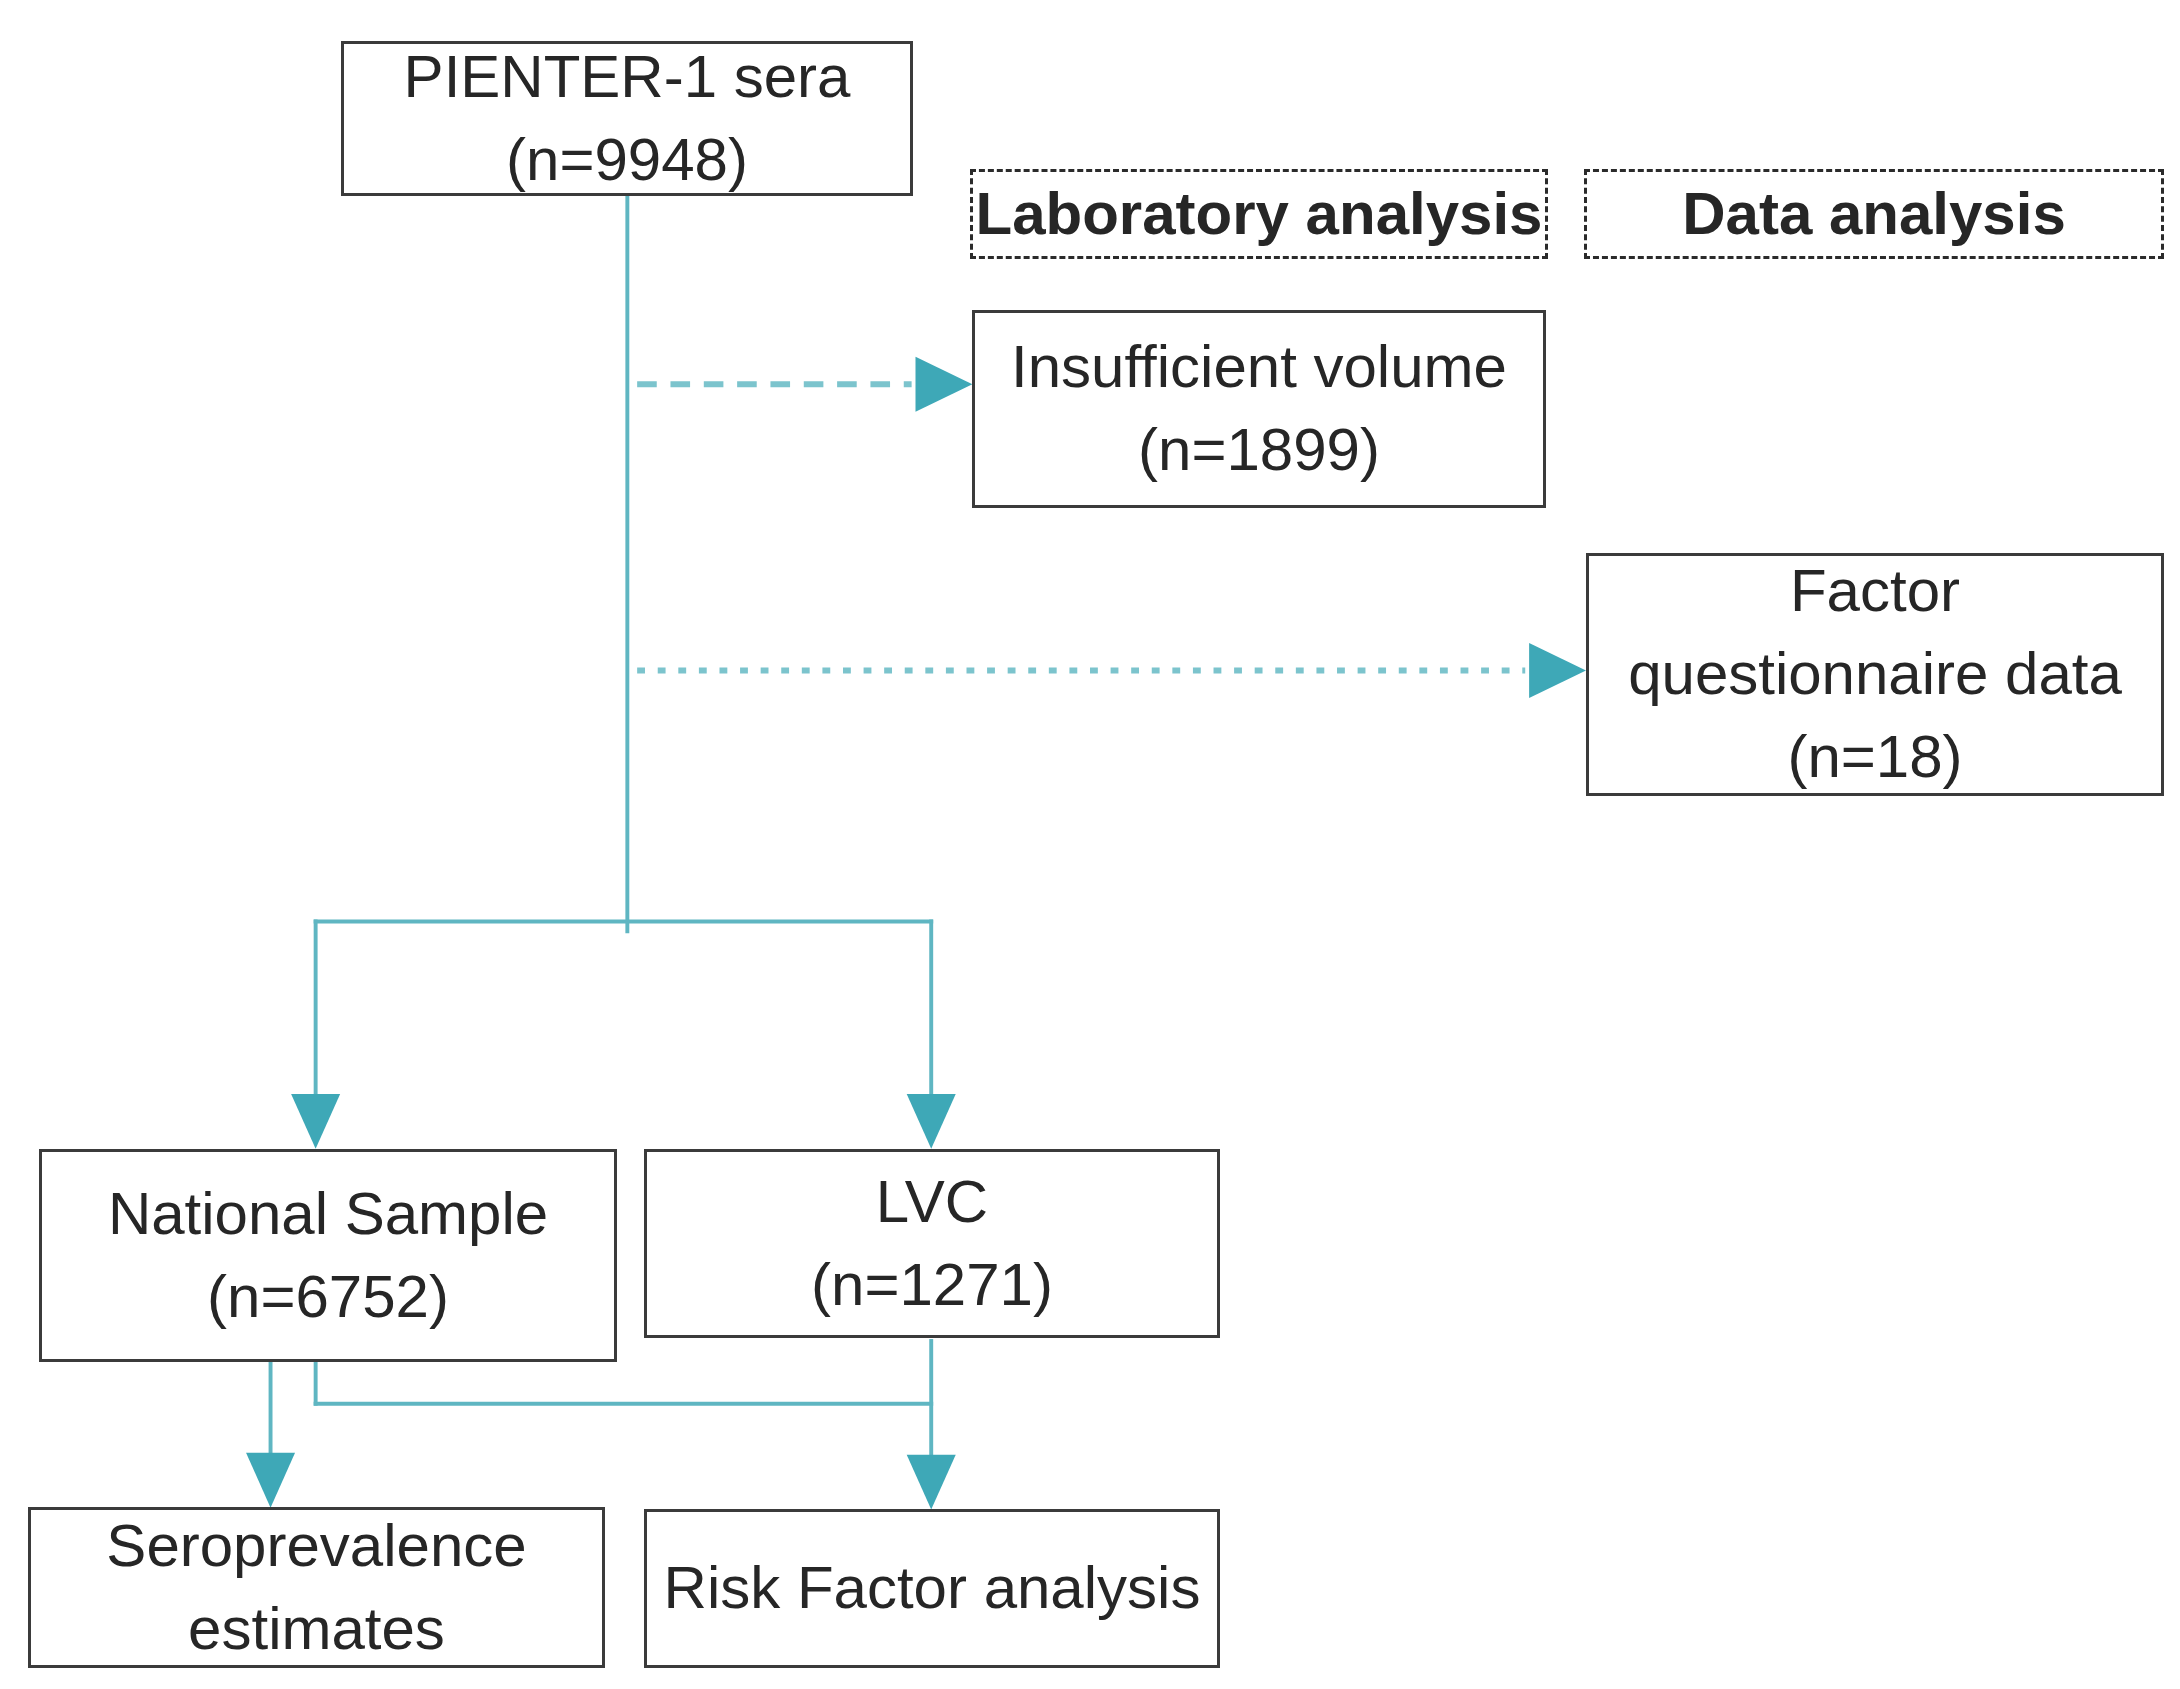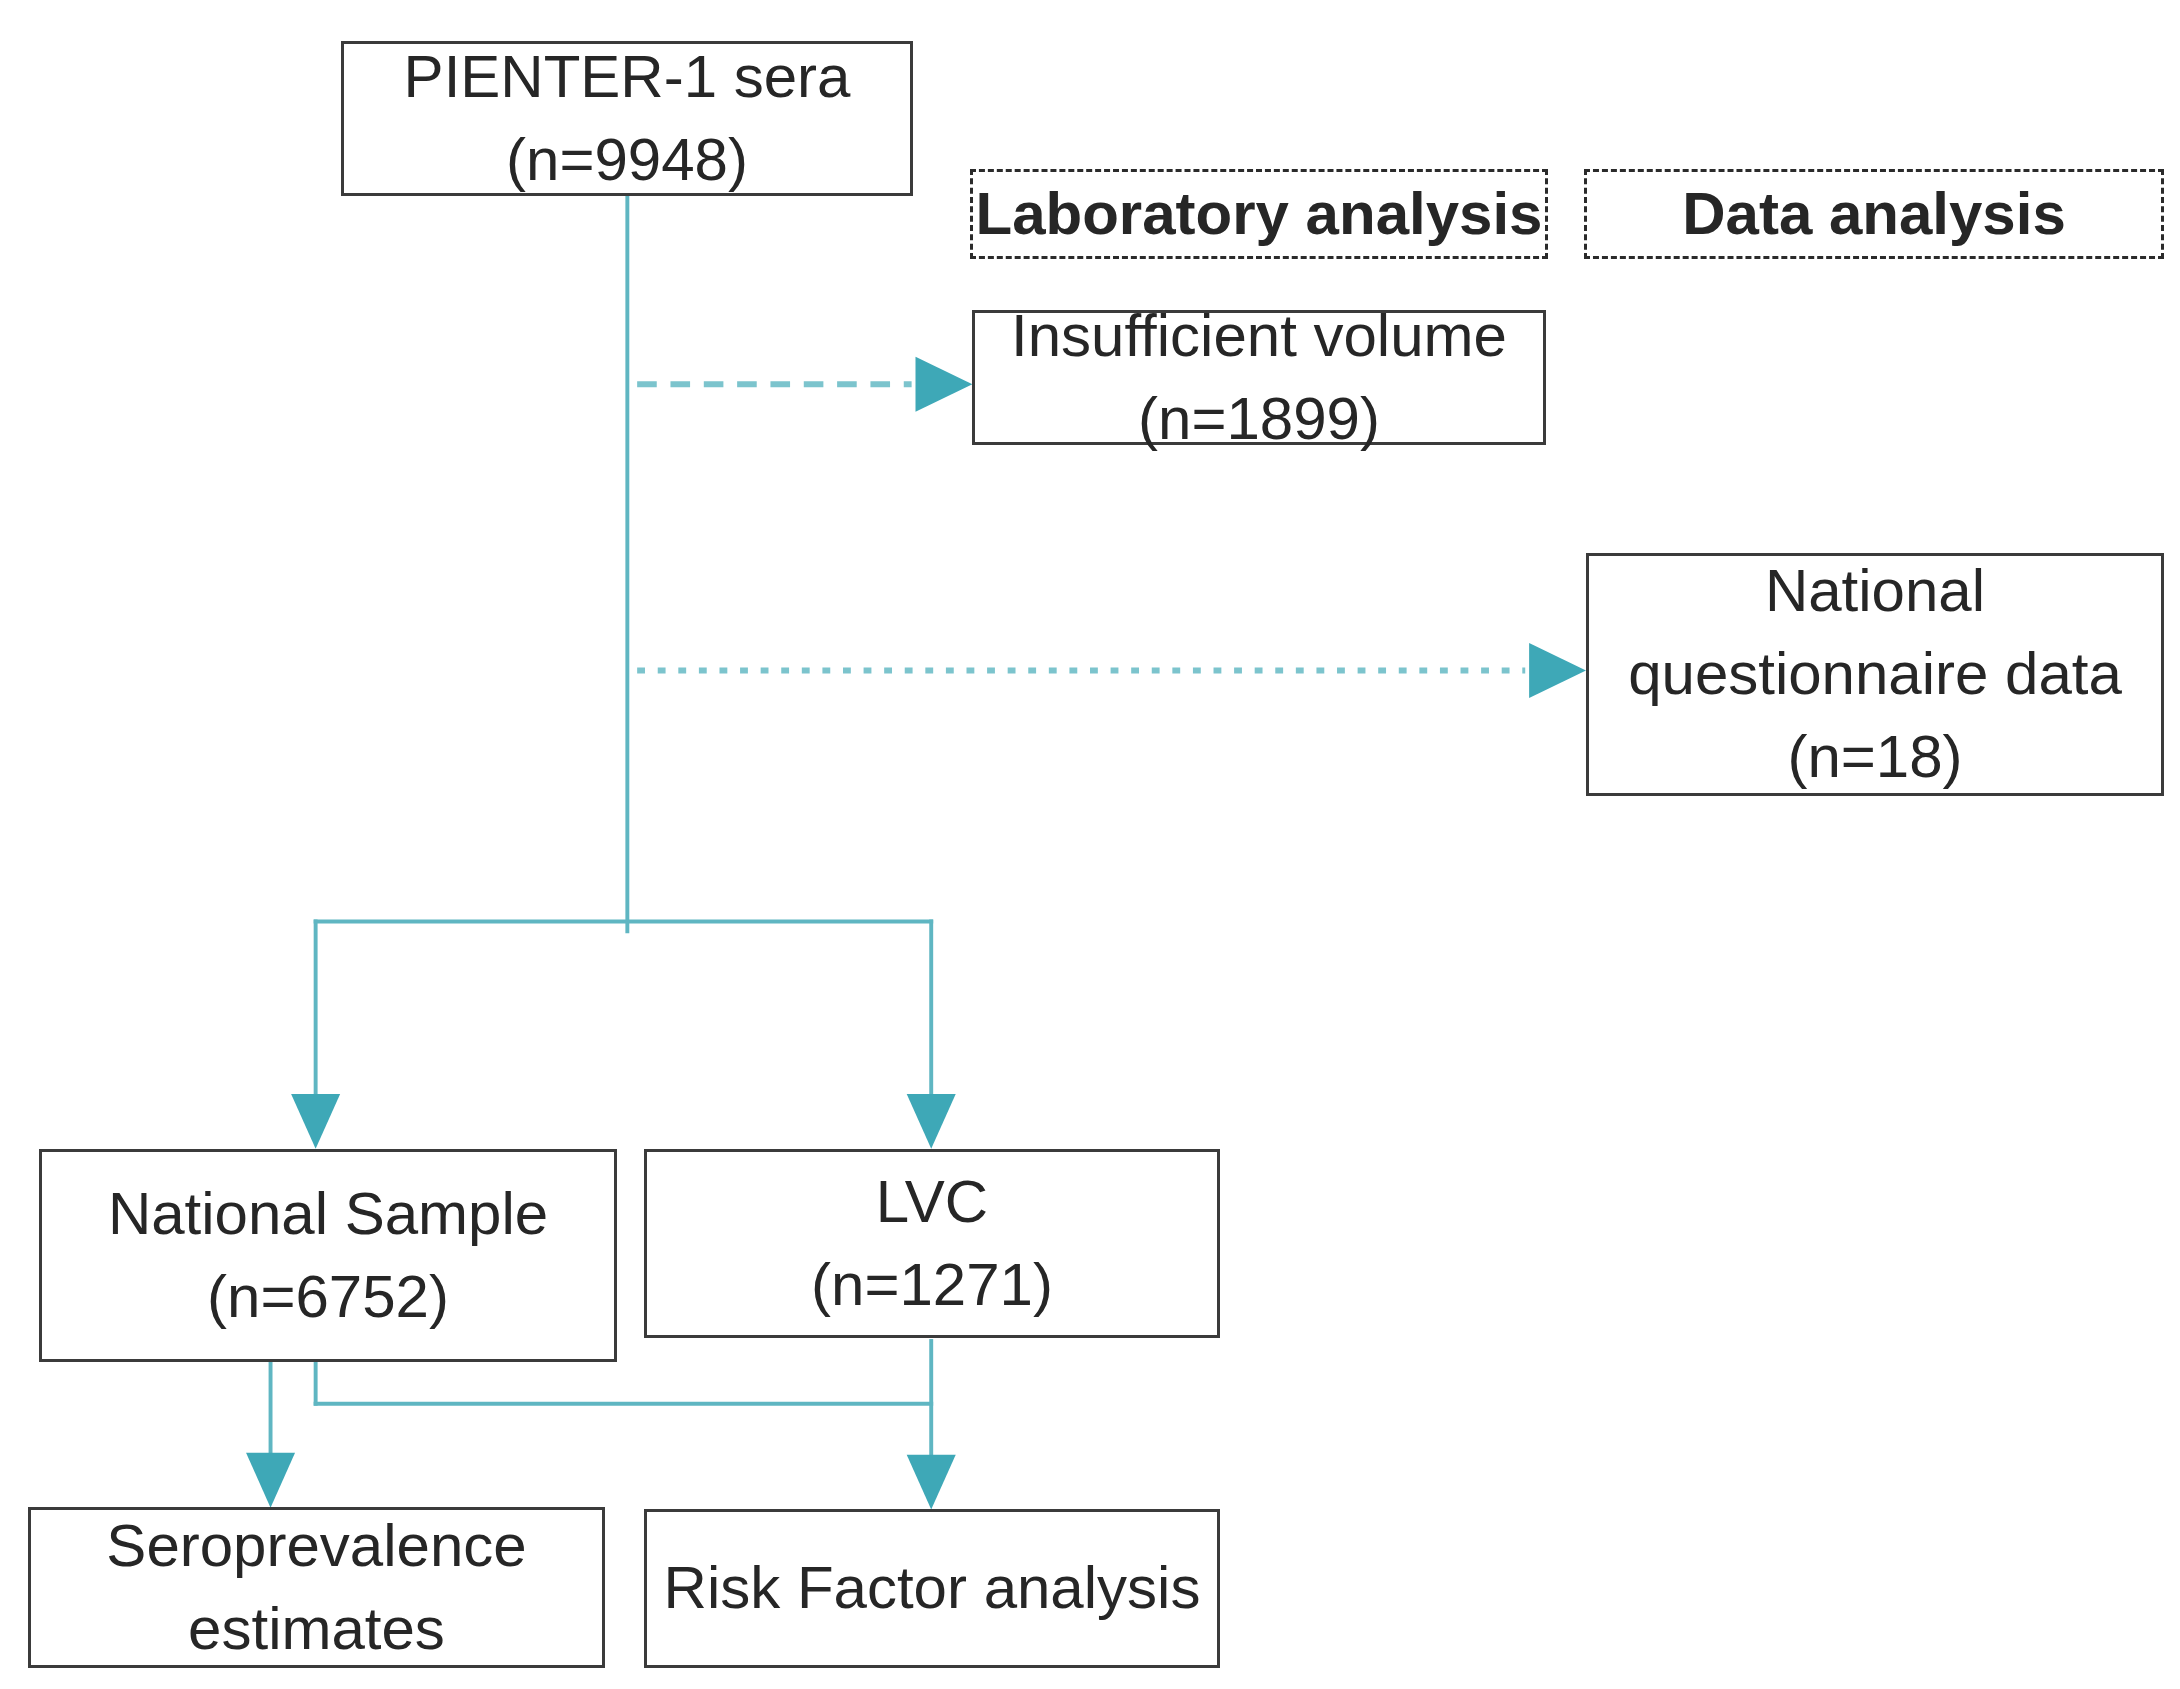--- a/index.html
+++ b/index.html
@@ -23,21 +23,21 @@
     line-height:1.38;
     color:#262626;
   }
   .node.dashed{border:3.9px dashed #2b2b2b;}
   .node.header{font-weight:bold;}
   
   #pienter          {left:341px; top:41px;   width:572px;  height:155px;}
   #exclusions       {left:970px; top:33px;   width:1194px; height:78px;}
   #lab-analysis     {left:970px; top:169px;  width:578px;  height:90px;}
   #data-analysis    {left:1584px;top:169px;  width:580px;  height:90px;}
-  #insufficient     {left:972px; top:310px;  width:574px;  height:135px;}
+  #insufficient     {left:972px; top:310px;  width:574px;  height:198px;}
   #missing-q        {left:1586px;top:553px;  width:578px;  height:243px;}
   #national-sample  {left:39px;  top:1149px; width:578px;  height:213px;}
   #lvc              {left:644px; top:1149px; width:576px;  height:189px;}
   #seroprevalence   {left:28px;  top:1507px; width:577px;  height:161px;}
   #risk-factor      {left:644px; top:1509px; width:576px;  height:159px;}
 </style>
 </head>
 <body>
 
 <div class="canvas">
@@ -81,21 +81,21 @@
   <div class="node dashed header" id="lab-analysis">
     <span>Laboratory analysis</span>
   </div>
 
   <div class="node" id="insufficient">
     <span>Insufficient volume</span>
     <span>(n=1899)</span>
   </div>
 
   <div class="node" id="missing-q">
-    <span>National</span>
+    <span>Factor</span>
     <span>questionnaire data</span>
     <span>(n=18)</span>
   </div>
 
   <div class="node" id="national-sample">
     <span>National Sample</span>
     <span>(n=6752)</span>
   </div>
 
   <div class="node" id="lvc">

